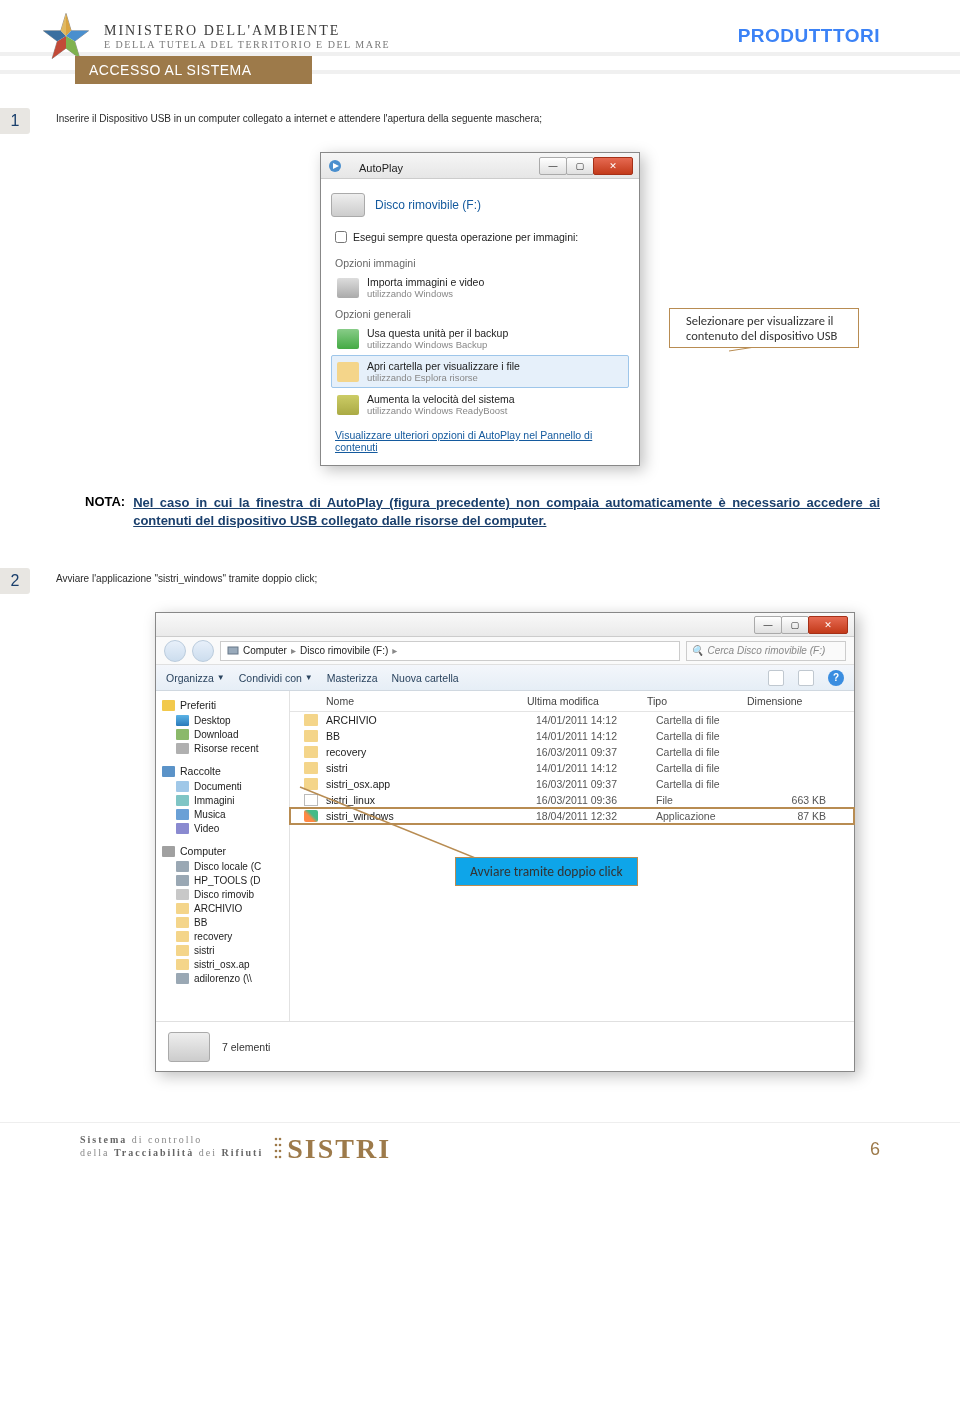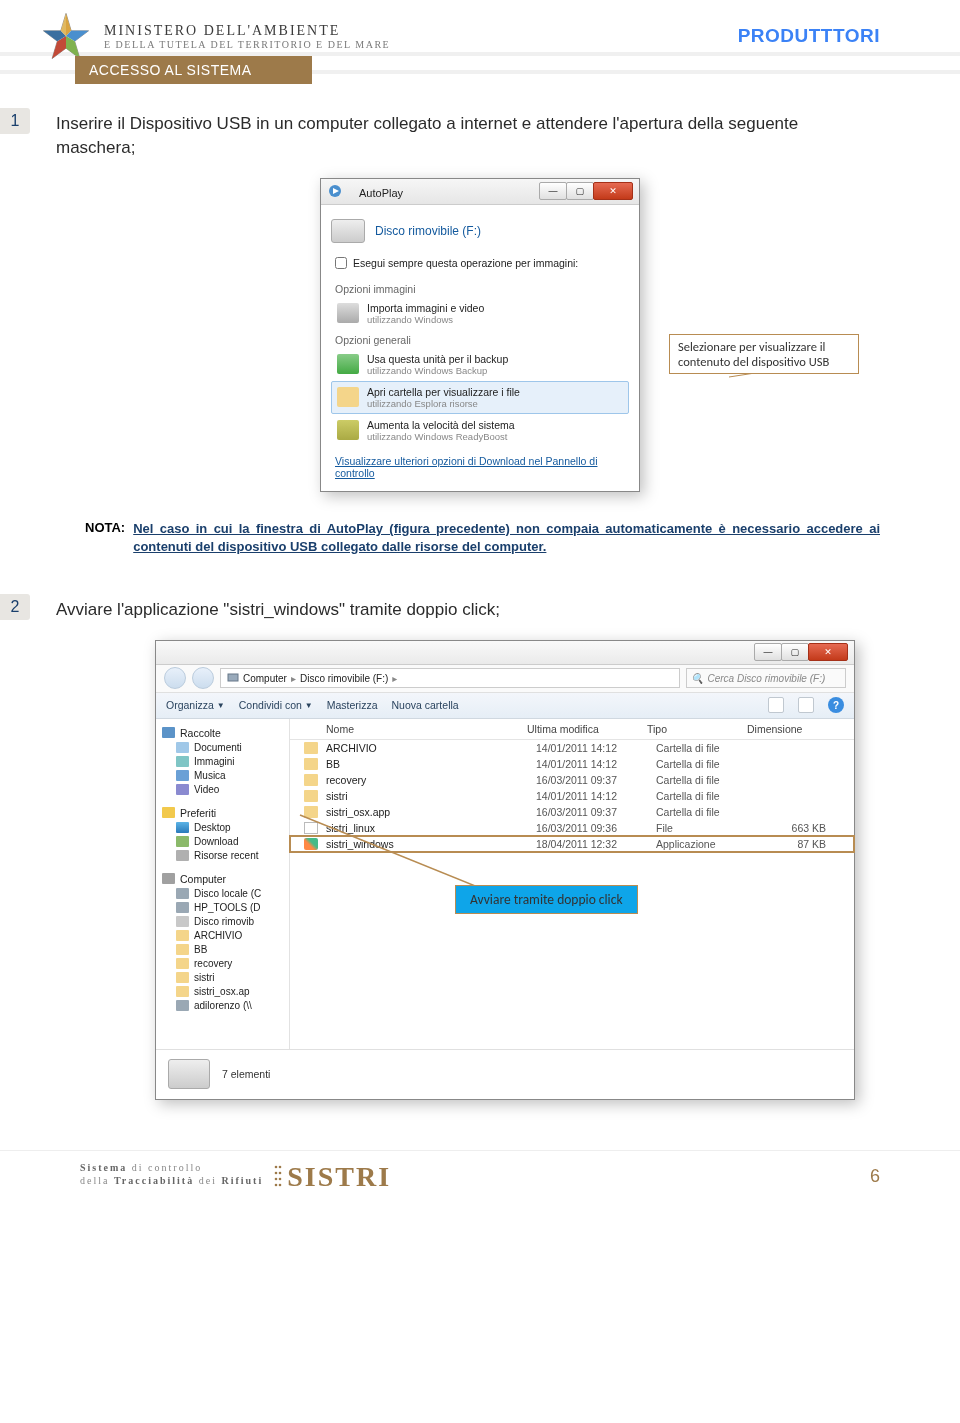--- a/index.html
+++ b/index.html
@@ -45,21 +45,21 @@
   .step-num {
     width: 30px;
     background: #e8e6e2;
     color: #1a3f6c;
     font-size: 16px;
     text-align: center;
     padding: 4px 0;
     margin-left: 0;
     border-radius: 0 3px 3px 0;
   }
-  .step-text { flex: 1; padding: 4px 80px 0 26px; color: #2b2b2b; font-size: 17px; line-height: 1.4; }
+  .step-text { flex: 1; padding: 4px 80px 0 26px; color: #2b2b2b; font-size: 10px; line-height: 1.4; }
 
   
   .autoplay-wrap { position: relative; margin: 18px 0 0 0; display: flex; justify-content: center; }
   .autoplay-window {
     width: 320px;
     border: 1px solid #888;
     box-shadow: 4px 4px 14px rgba(0,0,0,0.25);
     background: #fff;
     font-size: 11px;
     color: #222;
@@ -85,21 +85,21 @@
   .ap-item .t2 { font-size: 9.5px; color: #888; }
   .ap-link { color: #145a9e; font-size: 10.5px; padding: 8px 4px 2px 4px; text-decoration: underline; display: block; }
 
   .callout1 {
     position: absolute;
     right: -220px;
     top: 155px;
     width: 190px;
     border: 1px solid #b88c52;
     background: #fff;
-    padding: 4px 8px;
+    padding: 4px 16px;
     font-family: Calibri, Arial, sans-serif;
     font-size: 12.5px;
     color: #333;
     line-height: 1.2;
   }
   .callout1-line {
     position: absolute;
     right: -30px;
     top: 208px;
     width: 60px;
@@ -285,21 +285,21 @@
           <span class="t2">utilizzando Esplora risorse</span>
         </div>
       </div>
       <div class="ap-item">
         <div class="icn" style="background:linear-gradient(#cc6,#aa4);"></div>
         <div class="txt">
           <span class="t1">Aumenta la velocità del sistema</span>
           <span class="t2">utilizzando Windows ReadyBoost</span>
         </div>
       </div>
-      <a class="ap-link">Visualizzare ulteriori opzioni di Download nel Pannello di controllo</a>
+      <a class="ap-link">Visualizzare ulteriori opzioni di AutoPlay nel Pannello di contenuti</a>
     </div>
 
     <svg class="callout1-line" width="200" height="60" style="overflow:visible;">
       <line x1="120" y1="-10" x2="250" y2="-30" stroke="#b88c52" stroke-width="1"></line>
     </svg>
     <div class="callout1">Selezionare per visualizzare il contenuto del dispositivo USB</div>
   </div>
 </div>
 
 <div class="nota-block">
@@ -355,56 +355,56 @@
           </div>
       <div class="spacer"></div>
       <div class="ticon"></div>
       <div class="ticon"></div>
       <div class="help">?</div>
     </div>
     <div class="ex-body">
       <div class="ex-side">
         <div class="side-group">
           <div class="side-head">
+                <span class="sicn ic-star"></span>
+                <span>Preferiti</span>
+              </div>
+          <div class="side-item">
+                <span class="sicn ic-desk"></span>
+                <span>Desktop</span>
+              </div>
+          <div class="side-item">
+                <span class="sicn ic-dl"></span>
+                <span>Download</span>
+              </div>
+          <div class="side-item">
+                <span class="sicn ic-rec"></span>
+                <span>Risorse recent</span>
+              </div>
+        </div>
+        <div class="side-group">
+          <div class="side-head">
                 <span class="sicn ic-lib"></span>
                 <span>Raccolte</span>
               </div>
           <div class="side-item">
                 <span class="sicn ic-doc"></span>
                 <span>Documenti</span>
               </div>
           <div class="side-item">
                 <span class="sicn ic-img"></span>
                 <span>Immagini</span>
               </div>
           <div class="side-item">
                 <span class="sicn ic-mus"></span>
                 <span>Musica</span>
               </div>
           <div class="side-item">
                 <span class="sicn ic-vid"></span>
                 <span>Video</span>
-              </div>
-        </div>
-        <div class="side-group">
-          <div class="side-head">
-                <span class="sicn ic-star"></span>
-                <span>Preferiti</span>
-              </div>
-          <div class="side-item">
-                <span class="sicn ic-desk"></span>
-                <span>Desktop</span>
-              </div>
-          <div class="side-item">
-                <span class="sicn ic-dl"></span>
-                <span>Download</span>
-              </div>
-          <div class="side-item">
-                <span class="sicn ic-rec"></span>
-                <span>Risorse recent</span>
               </div>
         </div>
         <div class="side-group">
           <div class="side-head">
                 <span class="sicn ic-pc"></span>
                 <span>Computer</span>
               </div>
           <div class="side-item">
                 <span class="sicn ic-hd"></span>
                 <span>Disco locale (C</span>

